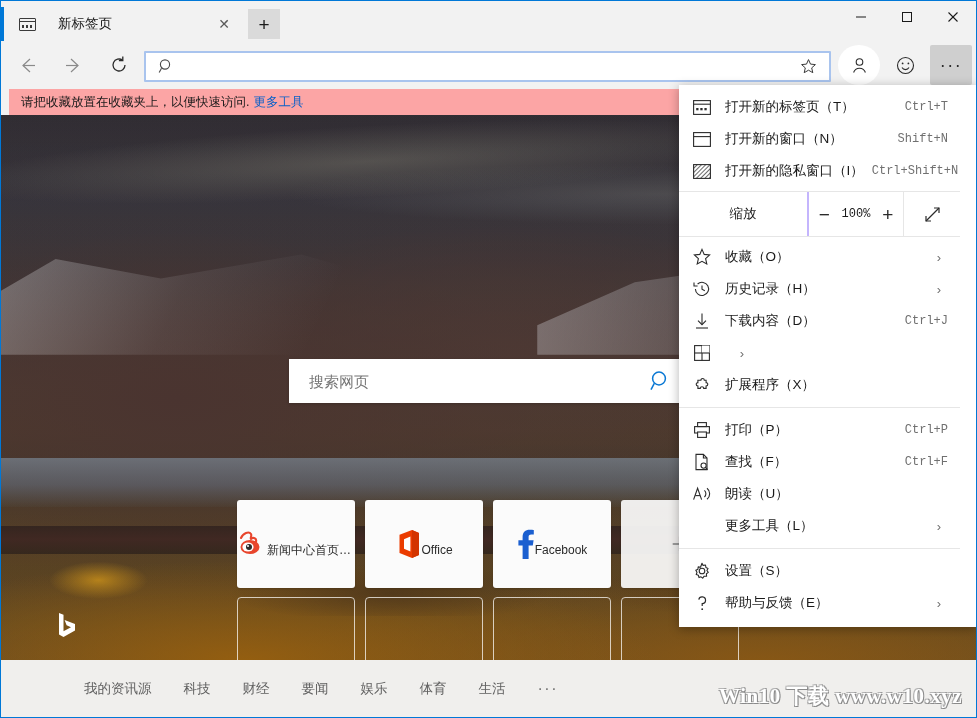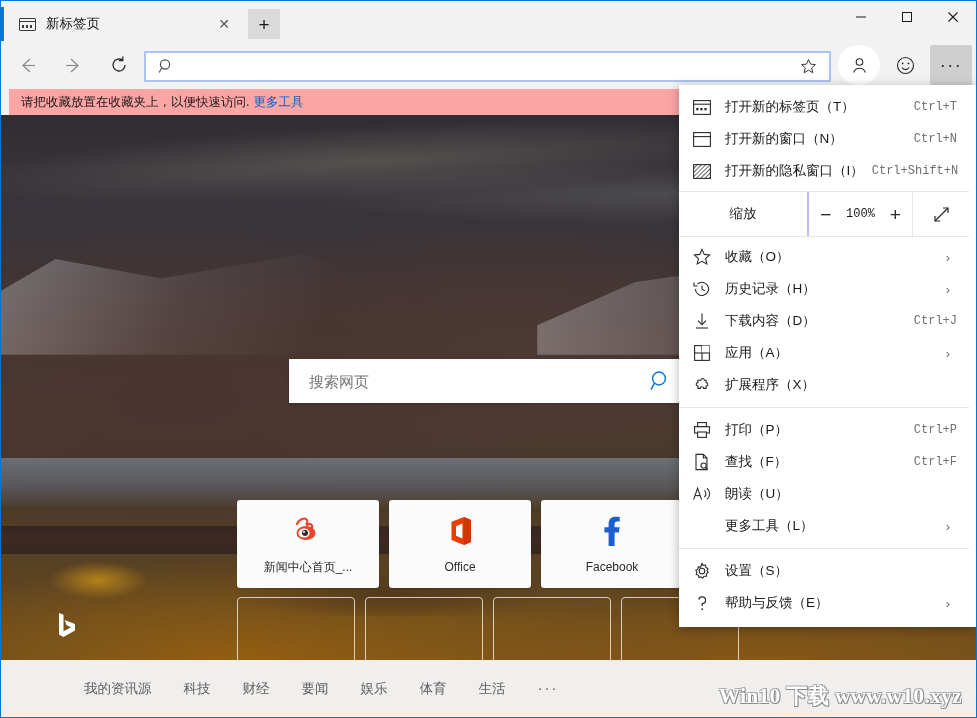--- a/index.html
+++ b/index.html
@@ -46,21 +46,21 @@
   .tab-favicon::before {
     content: ""; position: absolute; left: 0; top: 2.5px;
     width: 100%; height: 1.2px; background: #3a3a3a;
   }
   .tab-favicon::after {
     content: ""; position: absolute; left: 2px; bottom: 2px;
     width: 2.2px; height: 2.2px; background: #3a3a3a;
     box-shadow: 4px 0 0 #3a3a3a, 8px 0 0 #3a3a3a;
   }
   .tab-title {
-    font-size: 13.5px; color: #1a1a1a; margin-left: 10px;
+    font-size: 13.5px; color: #1a1a1a; margin-left: 22px;
     white-space: nowrap; overflow: hidden;
   }
   .tab-close {
     position: absolute; right: 10px; top: 9px;
     width: 16px; height: 16px;
     display: flex; align-items: center; justify-content: center;
     font-size: 14px; color: #5a5a5a; line-height: 1;
     font-family: "DejaVu Sans", sans-serif;
   }
   .newtab-btn {
@@ -219,24 +219,24 @@
     display: flex; align-items: center; justify-content: center;
     color: #0a78d4;
   }
 
   
   .tiles {
     position: absolute; left: 236px; top: 385px;
     display: flex; gap: 10px;
   }
   .tile {
-    width: 142px; height: 88px;
+    width: 118px; height: 88px;
     background: #fbfbfb;
     border-radius: 3px;
-    display: flex; flex-direction: column;
+    display: flex; flex-direction: row;
     align-items: center; justify-content: center;
     box-shadow: 0 1px 2px rgba(0,0,0,0.14);
   }
   .tile-icon { height: 34px; display: flex; align-items: center; justify-content: center; }
   .tile-label {
     font-size: 12px; color: #2b2b2b; margin-top: 12px;
     max-width: 106px; white-space: nowrap; overflow: hidden; text-overflow: ellipsis;
     text-align: center;
   }
   .tile.add {
@@ -273,21 +273,21 @@
     white-space: nowrap;
     letter-spacing: 0.5px;
   }
 
   
   .menu {
     position: absolute; right: 0; top: 84px;
     width: 297px;
     background: #ffffff;
     box-shadow: 0 2px 10px rgba(0,0,0,0.30);
-    padding: 6px 7px 8px 0;
+    padding: 6px 16px 8px 0;
     z-index: 50;
   }
   .mi {
     height: 32px; display: flex; align-items: center;
     padding: 0 12px 0 0;
     position: relative;
   }
   .mi-icon {
     width: 46px; display: flex; align-items: center; justify-content: center;
     color: #2b2b2b; flex: 0 0 46px;
@@ -518,21 +518,21 @@
     </div>
 
     <div class="mi">
       <span class="mi-icon">
         <svg width="18" height="15" viewBox="0 0 18 15">
             <rect x="0.6" y="0.6" width="16.8" height="13.8" fill="none" stroke="currentColor" stroke-width="1.1"></rect>
             <line x1="0.6" y1="4.6" x2="17.4" y2="4.6" stroke="currentColor" stroke-width="1.1"></line>
           </svg>
       </span>
       <span class="mi-label">打开新的窗口（N）</span>
-      <span class="mi-accel">Ctrl+N</span>
+      <span class="mi-accel">Shift+N</span>
     </div>
 
     <div class="mi">
       <span class="mi-icon">
         <svg width="18" height="15" viewBox="0 0 18 15">
           <defs>
               <pattern id="hatch" width="3" height="3" patternUnits="userSpaceOnUse" patternTransform="rotate(45)">
                 <line x1="0" y1="0" x2="0" y2="3" stroke="currentColor" stroke-width="1.4"></line>
               </pattern>
             </defs>
@@ -596,21 +596,20 @@
     <div class="mi">
       <span class="mi-icon">
         <svg width="18" height="18" viewBox="0 0 18 18">
             <rect x="1.6" y="1.6" width="14.8" height="14.8" fill="none" stroke="currentColor" stroke-width="1.1"></rect>
             <line x1="9" y1="1.6" x2="9" y2="16.4" stroke="currentColor" stroke-width="1.1"></line>
             <line x1="1.6" y1="9" x2="9" y2="9" stroke="currentColor" stroke-width="1.1"></line>
             <rect x="9" y="1.6" width="7.4" height="7.4" fill="#ffffff"></rect>
             <line x1="9" y1="9" x2="16.4" y2="9" stroke="currentColor" stroke-width="1.1"></line>
           </svg>
       </span>
-      <span class="mi-label">应用（A）</span>
       <span class="mi-chev">›</span>
     </div>
 
     <div class="mi">
       <span class="mi-icon">
         <svg width="18" height="18" viewBox="0 0 18 18">
             <path d="M6.4 2.2 A1.7 1.7 0 0 1 9.8 2.2 L11.6 2.2 L11.6 4.6 A1.7 1.7 0 0 1 11.6 8 L11.6 10.4 L9.2 10.4 A1.7 1.7 0 0 0 5.8 10.4 L3.4 10.4 L3.4 8 A1.7 1.7 0 0 1 3.4 4.6 L3.4 2.2 Z" transform="translate(1.5,2)" fill="none" stroke="currentColor" stroke-width="1.1"></path>
           </svg>
       </span>
       <span class="mi-label">扩展程序（X）</span>

